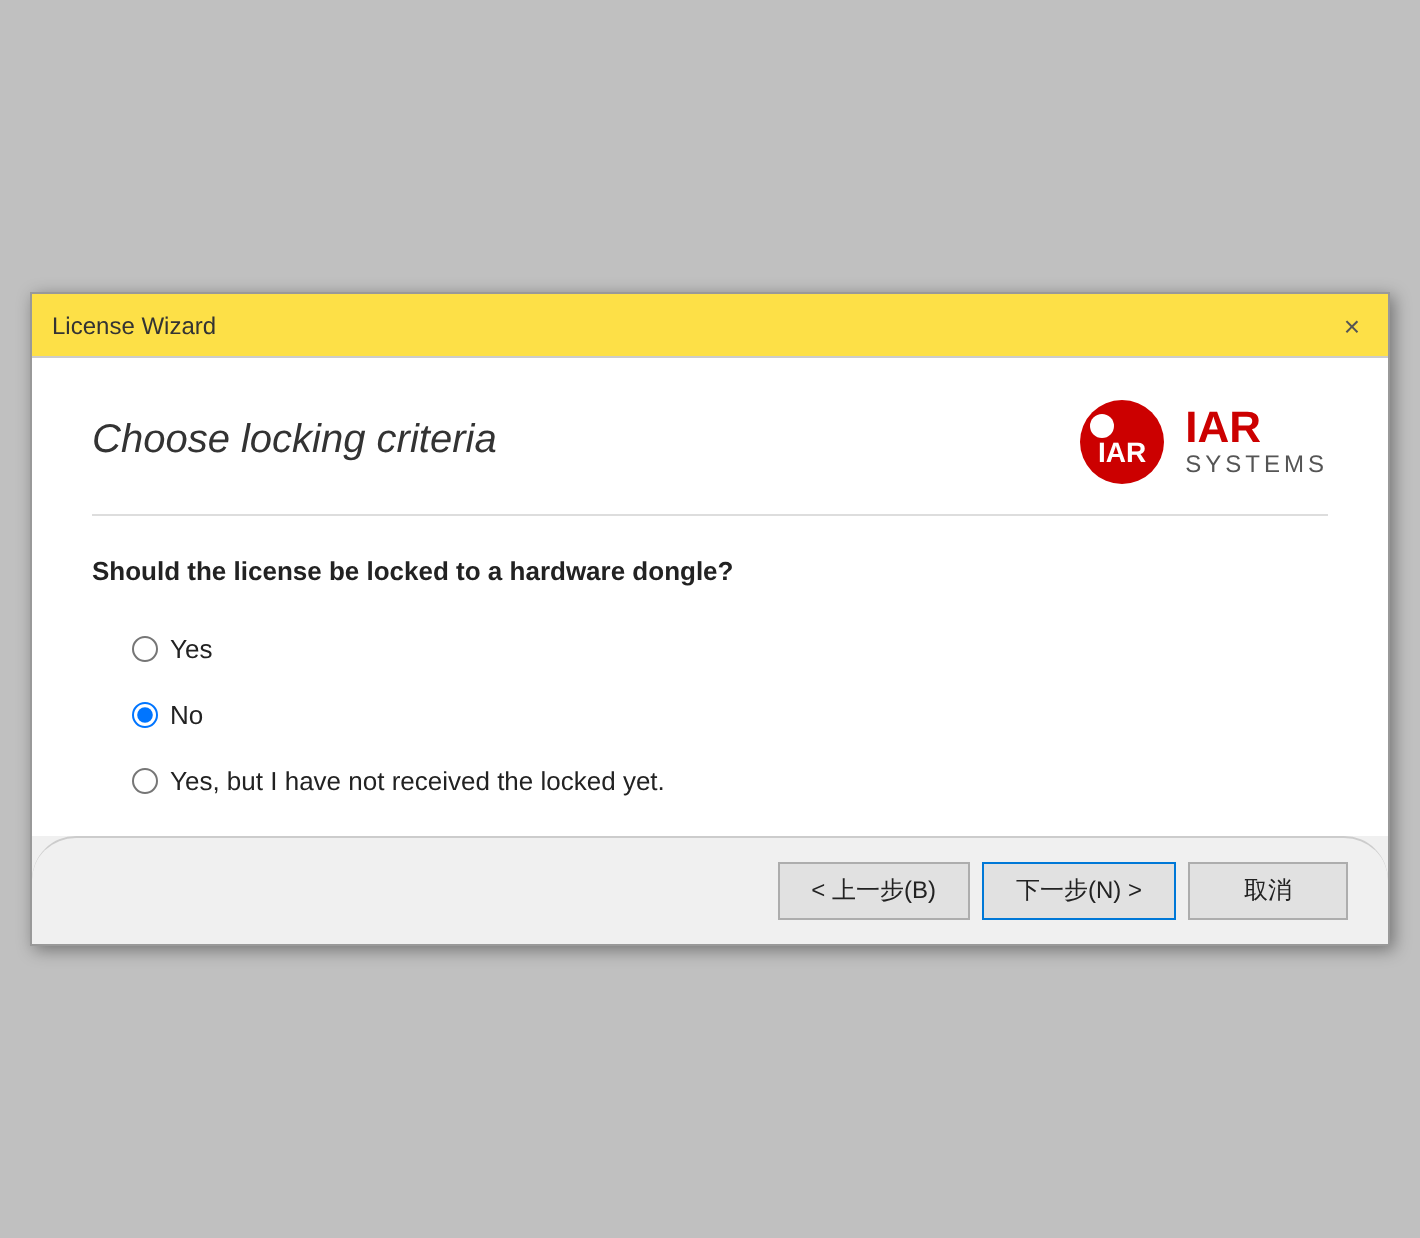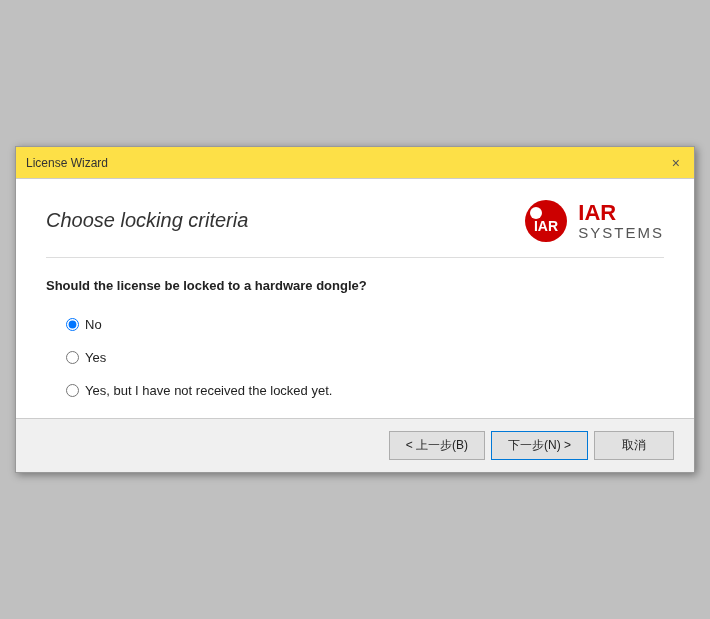--- a/index.html
+++ b/index.html
@@ -65,21 +65,21 @@
       flex-direction: column;
       align-items: center;
     }
     .logo-text {
       font-size: 22px;
       font-weight: bold;
       color: #cc0000;
       line-height: 1;
     }
     .logo-sub {
-      font-size: 15px;
+      font-size: 12px;
       color: #555;
       letter-spacing: 2px;
     }
     .question-text {
       font-size: 13px;
       color: #222;
       margin-bottom: 24px;
       font-weight: bold;
     }
     .radio-group {
@@ -97,20 +97,21 @@
       cursor: pointer;
     }
     .radio-item input[type="radio"] {
       margin: 0;
       cursor: pointer;
     }
     .bottom-section {
       padding: 12px 20px;
       background: #f0f0f0;
       border-top: 1px solid #ccc;
+      border-radius: 22px;
     }
     .button-row {
       display: flex;
       justify-content: flex-end;
       gap: 6px;
     }
     .btn {
       padding: 5px 16px;
       font-size: 12px;
       border: 1px solid #adadad;
@@ -148,26 +149,26 @@
             <div class="logo-sub">SYSTEMS</div>
           </div>
         </div>
       </div>
     </div>
 
     <p class="question-text">Should the license be locked to a hardware dongle?</p>
 
     <div class="radio-group">
       <label class="radio-item">
+        <input type="radio" name="dongle" style="">
+        <span>Yes</span>
+      </label>
+      <label class="radio-item">
         <input type="radio" name="dongle" checked="" style="">
         <span>No</span>
-      </label>
-      <label class="radio-item">
-        <input type="radio" name="dongle" style="">
-        <span>Yes</span>
       </label>
       <label class="radio-item">
         <input type="radio" name="dongle" style="">
         <span>Yes, but I have not received the locked yet.</span>
       </label>
     </div>
   </div>
 
   <div class="bottom-section">
     <div class="button-row">

